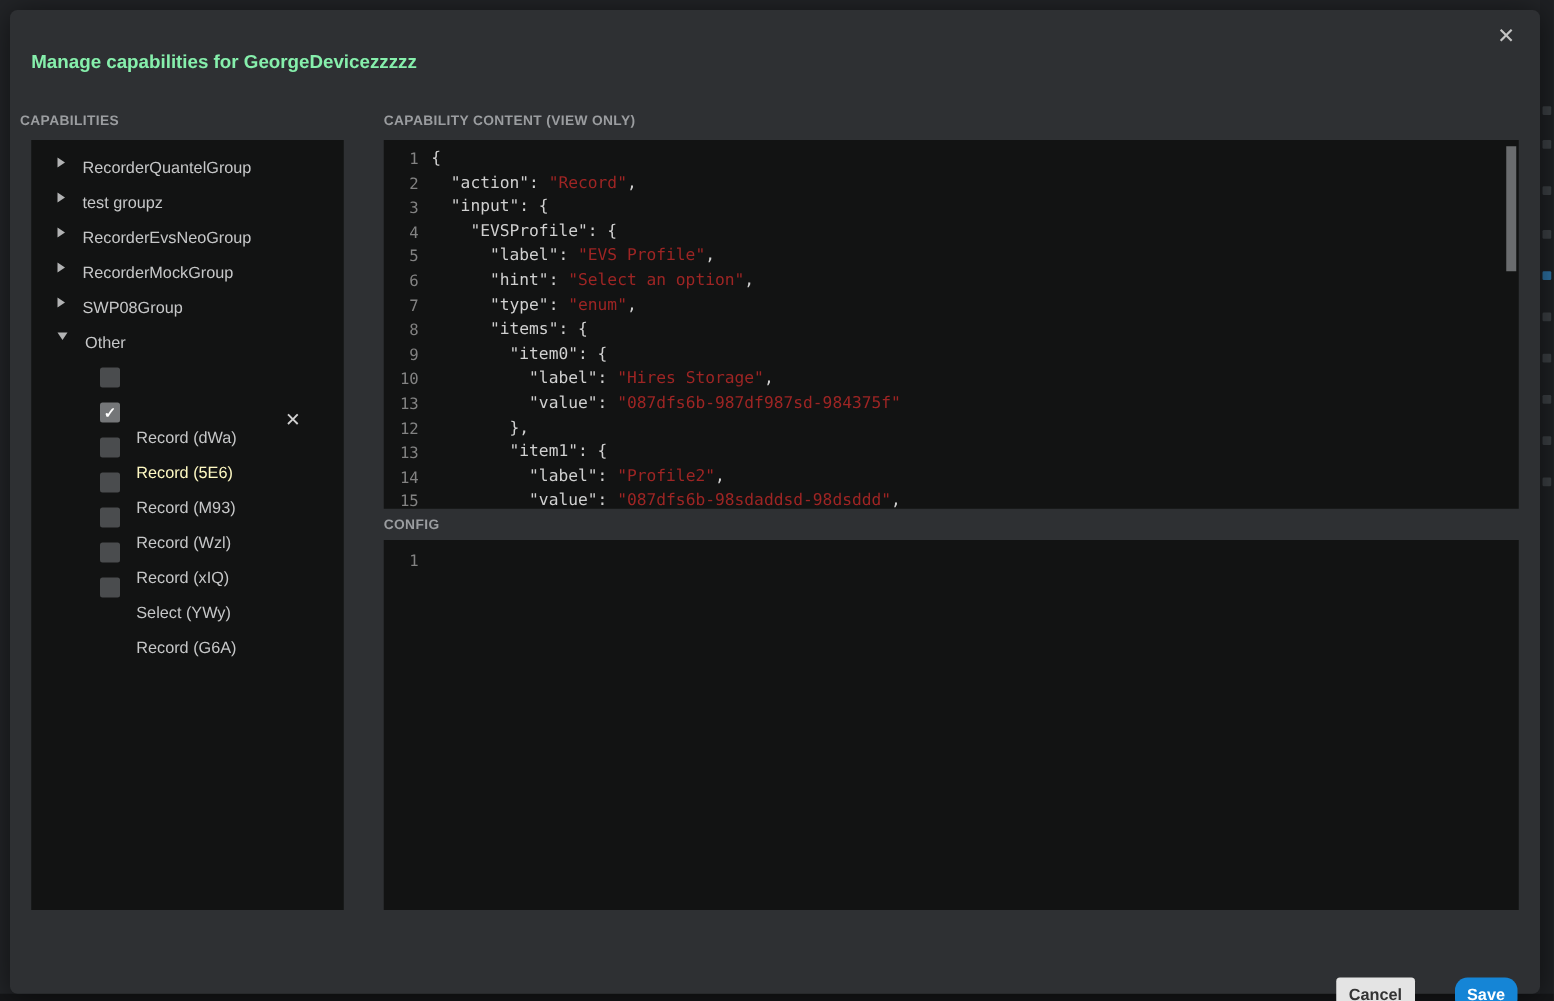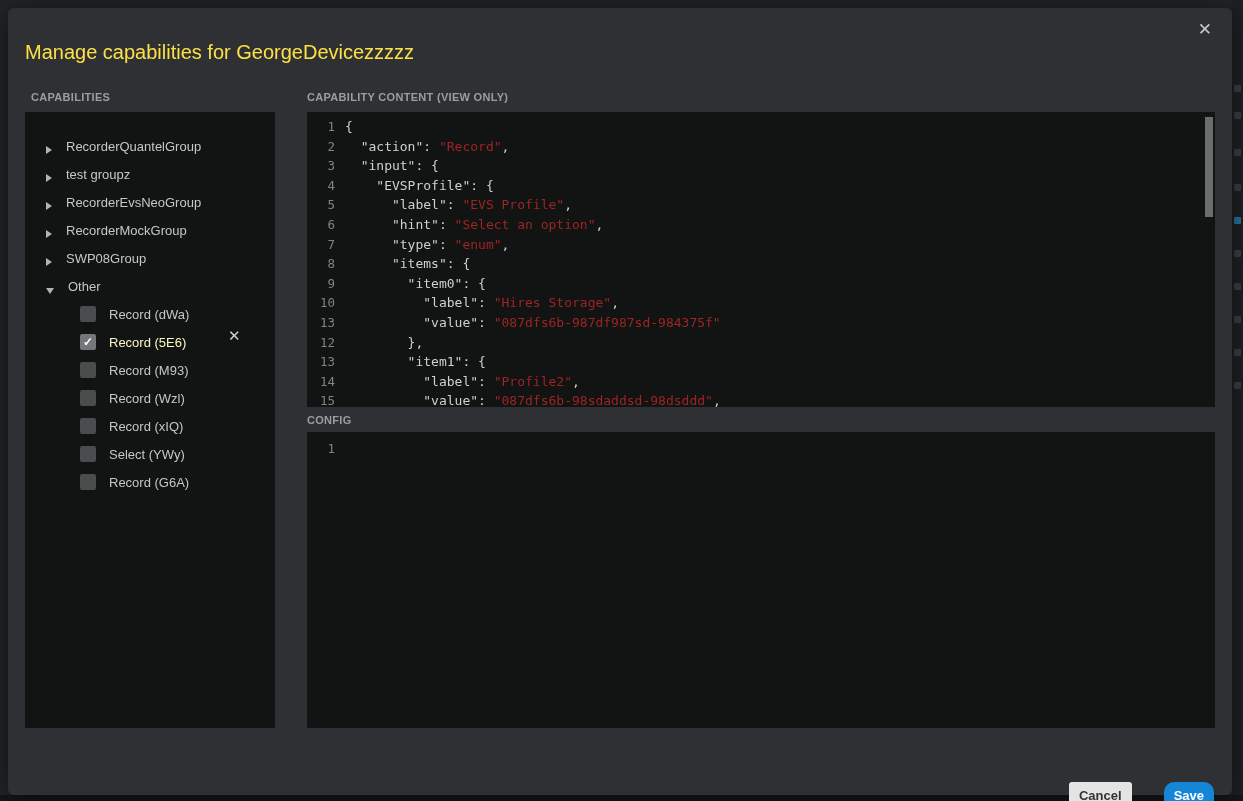--- a/index.html
+++ b/index.html
@@ -24,37 +24,37 @@
   }
 
   .close-icon {
     position:absolute; top:13px; right:20px;
     color:#c4c4c4; font-size:17px; line-height:17px; cursor:pointer;
     font-family:"DejaVu Sans", sans-serif;
   }
 
   .dialog-title {
     position:absolute; left:17px; top:33px;
-    font-size:20px; font-weight:normal; color:#fde047;
+    font-size:15px; font-weight:bold; color:#86efac;
   }
 
   .section-label {
     position:absolute;
     font-size:11px; font-weight:bold; color:#9b9da0; letter-spacing:.3px;
   }
-  #cap-label     { left:23px;  top:83px; }
+  #cap-label     { left:8px;  top:83px; }
   #content-label { left:299px; top:83px; }
   #config-label  { left:299px; top:406px; }
 
   
   .sidebar-panel {
     position:absolute; left:17px; top:104px; width:250px; height:616px;
     background:#121313; overflow:hidden; padding-top:14px;
   }
-  .tree-row { height:28px; display:flex; align-items:flex-end; position:relative; cursor:pointer; }
+  .tree-row { height:28px; display:flex; align-items:flex-start; position:relative; cursor:pointer; }
   .tri { width:0; height:0; margin-left:21px; flex-shrink:0; }
   .tri.right { border-left:6px solid #b2b3b4; border-top:4px solid transparent; border-bottom:4px solid transparent; }
   .tri.down  { border-top:6px solid #b2b3b4; border-left:4px solid transparent; border-right:4px solid transparent; }
   .group-label { margin-left:14px; color:#c6c7c8; font-size:13px; }
   .cbox {
     width:16px; height:16px; margin-left:55px; flex-shrink:0;
     background:#4a4c4e; border-radius:2px;
     display:flex; align-items:center; justify-content:center;
   }
   .cbox.checked { background:#747678; color:#ffffff; font-size:12px; font-weight:bold; }

